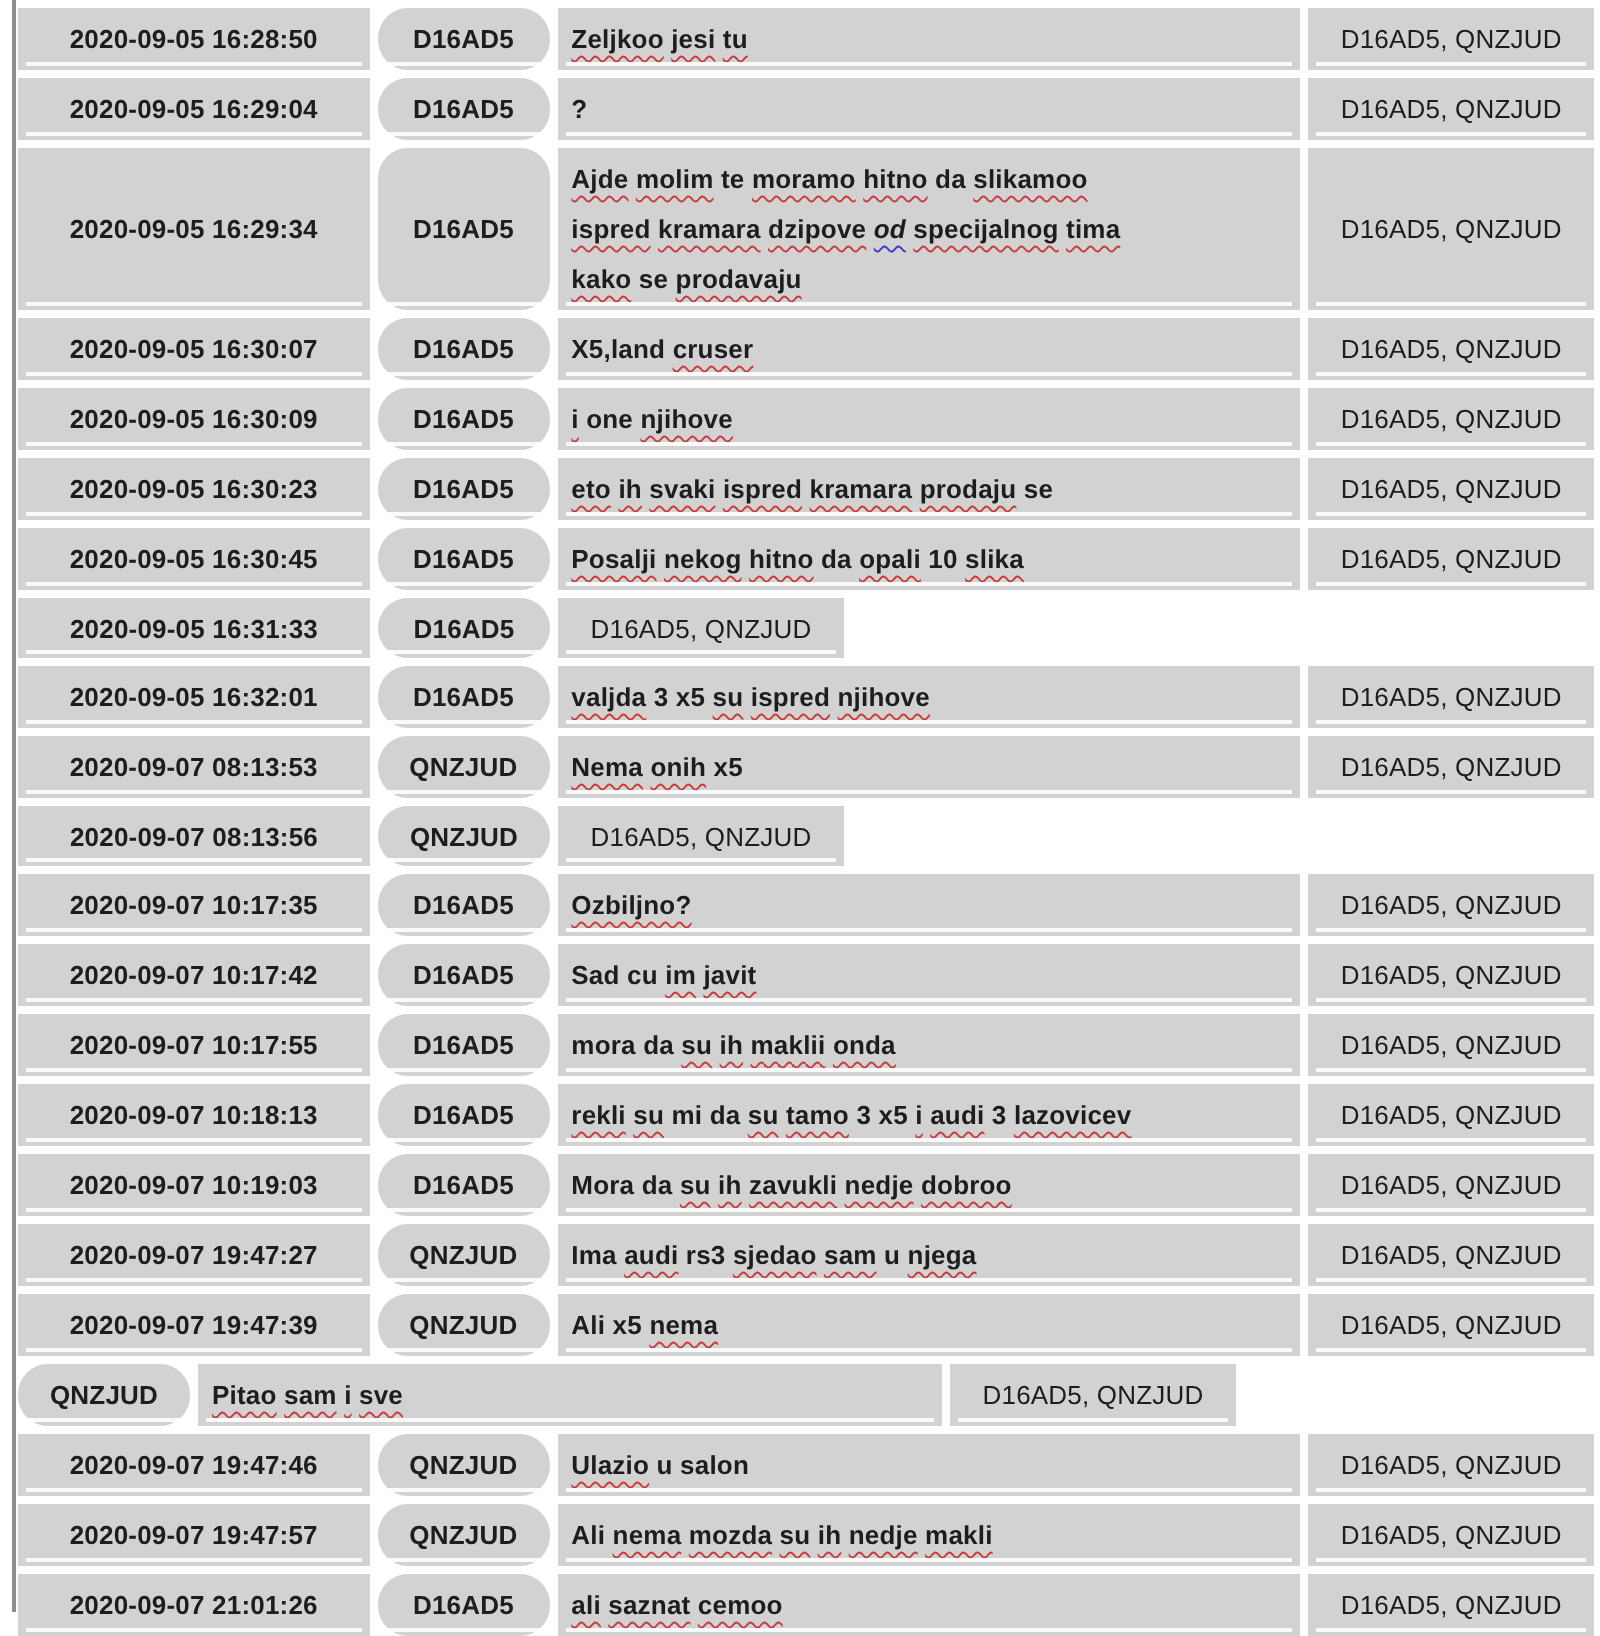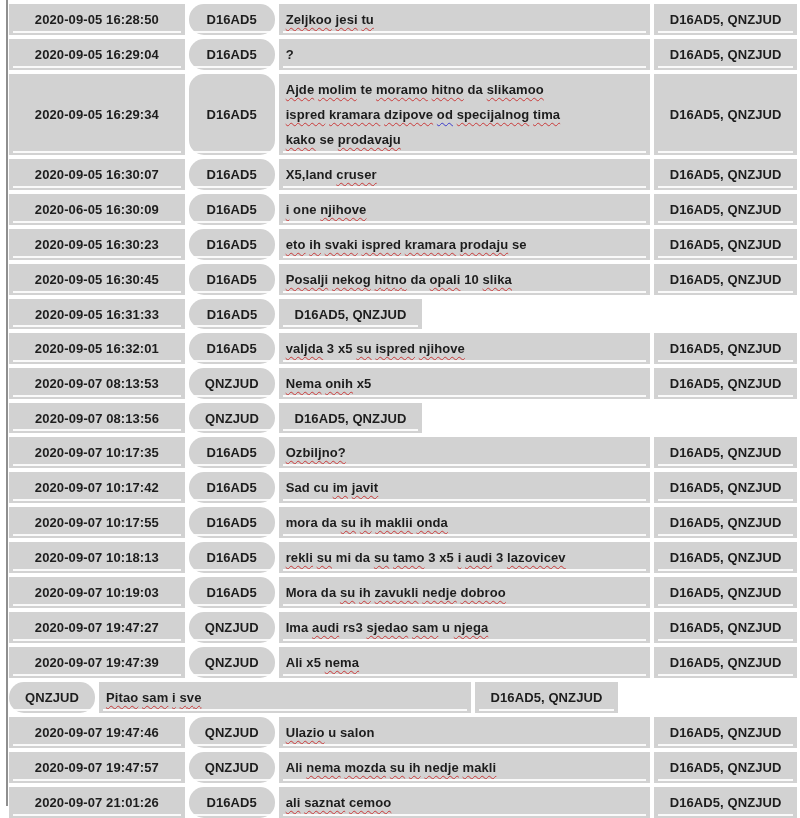--- a/index.html
+++ b/index.html
@@ -52,29 +52,29 @@
     left: 4px;
     right: 4px;
     bottom: 2px;
     height: 2px;
     background: rgba(255,255,255,0.88);
   }
   .c-time   { width: 176px; justify-content: center; }
   .c-sender { width: 86px;  justify-content: center; border-radius: 15px; }
   .c-msg    { width: 372px; padding: 3px 19px 3px 7px; line-height: 25px; align-items: center; }
   .c-msg .msg { display: inline; }
-  .c-part   { width: 143px; justify-content: center; font-weight: 700; }
+  .c-part   { width: 143px; justify-content: center; font-weight: 400; }
   .wavy {
     text-decoration-line: underline;
     text-decoration-style: wavy;
     text-decoration-thickness: 1px;
     text-underline-offset: 3px;
   }
   .wavy.red  { text-decoration-color: var(--sp-red, #c93a3a); }
-  .wavy.blue { text-decoration-color: var(--sp-blue, #3a3ac9); }
+  .wavy.blue { text-decoration-color: var(--sp-blue, #3a3ac9); font-style: italic; }
 </style>
 </head>
 <body>
 
 <div class="frame">
   <div class="left-edge"></div>
   <div>
   <div class="row">
     <div class="cell c-time">
       <span>2020-09-05 16:28:50</span>
@@ -130,21 +130,21 @@
     <div class="cell c-msg">
       <span class="msg"><span>X5,land</span> <span class="wavy red">cruser</span> </span>
     </div>
     <div class="cell c-part">
       <span>D16AD5, QNZJUD</span>
     </div>
   </div>
 
   <div class="row">
     <div class="cell c-time">
-      <span>2020-06-05 16:30:09</span>
+      <span>2020-09-05 16:30:09</span>
     </div>
     <div class="cell c-sender">
       <span>D16AD5</span>
     </div>
     <div class="cell c-msg">
       <span class="msg"><span class="wavy red">i</span> <span>one</span> <span class="wavy red">njihove</span> </span>
     </div>
     <div class="cell c-part">
       <span>D16AD5, QNZJUD</span>
     </div>

